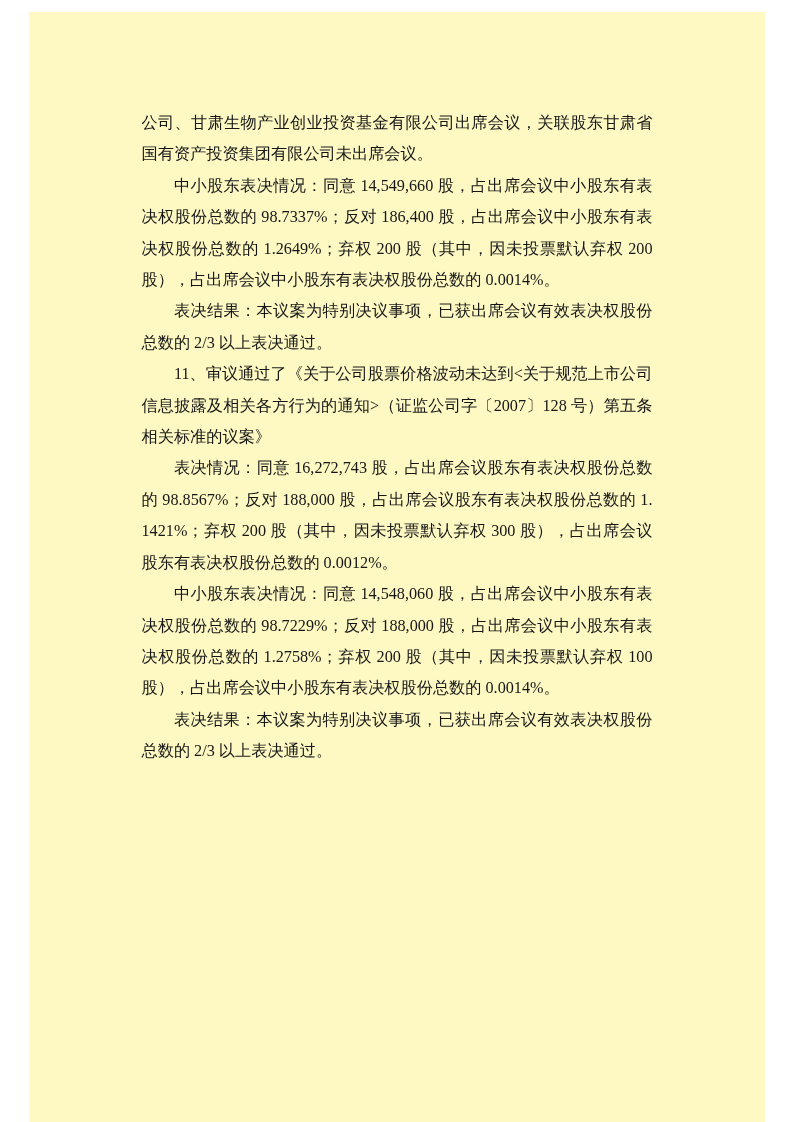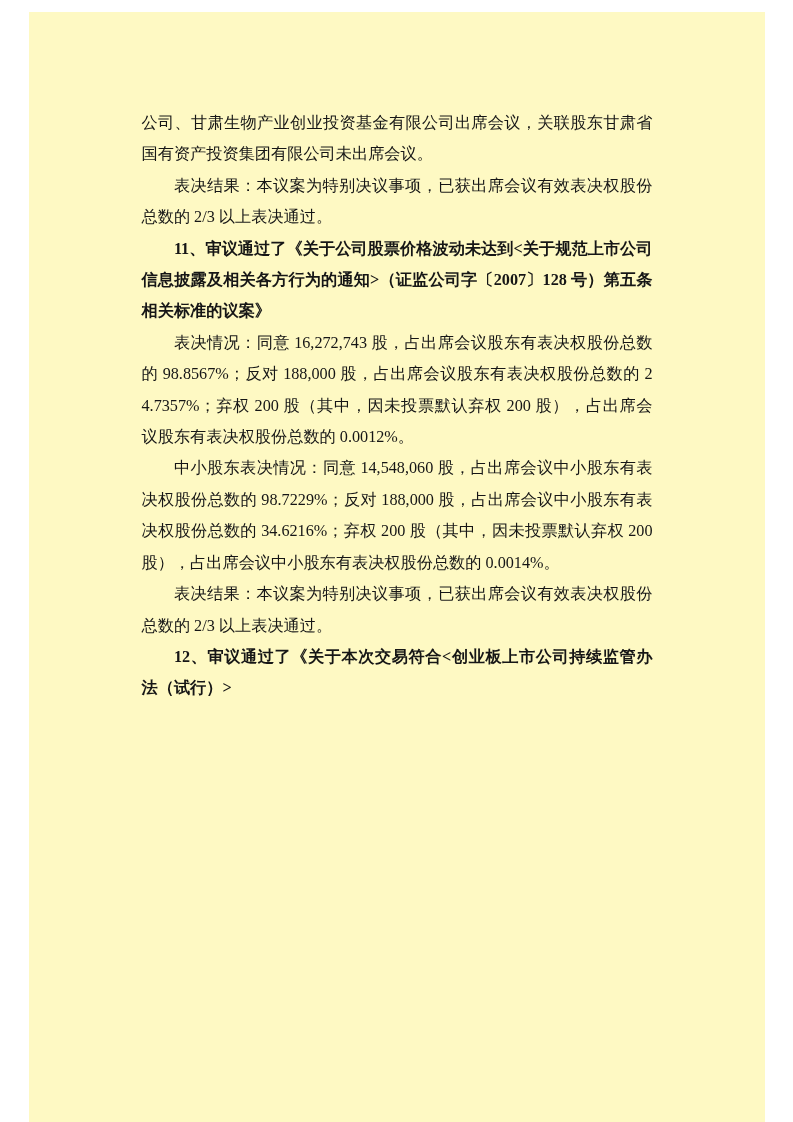--- a/index.html
+++ b/index.html
@@ -25,27 +25,27 @@
   .para {
     margin: 0;
     padding: 0;
     text-indent: 2em;
     word-break: break-all;
   }
   .para.noindent {
     text-indent: 0;
   }
   .para.heading {
-    font-weight: bold;
+    font-weight: normal;
   }
 </style>
 </head>
 <body>
 
 <div class="page">
   <p class="para noindent">公司、甘肃生物产业创业投资基金有限公司出席会议，关联股东甘肃省国有资产投资集团有限公司未出席会议。</p>
+  <p class="para">中小股东表决情况：同意 14,549,660 股，占出席会议中小股东有表决权股份总数的 98.7337%；反对 186,400 股，占出席会议中小股东有表决权股份总数的 1.2649%；弃权 200 股（其中，因未投票默认弃权 200 股），占出席会议中小股东有表决权股份总数的 0.0014%。</p>
   <p class="para">表决结果：本议案为特别决议事项，已获出席会议有效表决权股份总数的 2/3 以上表决通过。</p>
   <p class="para heading">11、审议通过了《关于公司股票价格波动未达到&lt;关于规范上市公司信息披露及相关各方行为的通知&gt;（证监公司字〔2007〕128 号）第五条相关标准的议案》</p>
-  <p class="para">表决情况：同意 16,272,743 股，占出席会议股东有表决权股份总数的 98.8567%；反对 188,000 股，占出席会议股东有表决权股份总数的 24.7357%；弃权 200 股（其中，因未投票默认弃权 200 股），占出席会议股东有表决权股份总数的 0.0012%。</p>
-  <p class="para">中小股东表决情况：同意 14,548,060 股，占出席会议中小股东有表决权股份总数的 98.7229%；反对 188,000 股，占出席会议中小股东有表决权股份总数的 34.6216%；弃权 200 股（其中，因未投票默认弃权 200 股），占出席会议中小股东有表决权股份总数的 0.0014%。</p>
+  <p class="para">表决情况：同意 16,272,743 股，占出席会议股东有表决权股份总数的 98.8567%；反对 188,000 股，占出席会议股东有表决权股份总数的 1.1421%；弃权 200 股（其中，因未投票默认弃权 300 股），占出席会议股东有表决权股份总数的 0.0012%。</p>
+  <p class="para">中小股东表决情况：同意 14,548,060 股，占出席会议中小股东有表决权股份总数的 98.7229%；反对 188,000 股，占出席会议中小股东有表决权股份总数的 1.2758%；弃权 200 股（其中，因未投票默认弃权 100 股），占出席会议中小股东有表决权股份总数的 0.0014%。</p>
   <p class="para">表决结果：本议案为特别决议事项，已获出席会议有效表决权股份总数的 2/3 以上表决通过。</p>
-  <p class="para heading">12、审议通过了《关于本次交易符合&lt;创业板上市公司持续监管办法（试行）&gt;</p>
 </div>
 
 </body></html>

